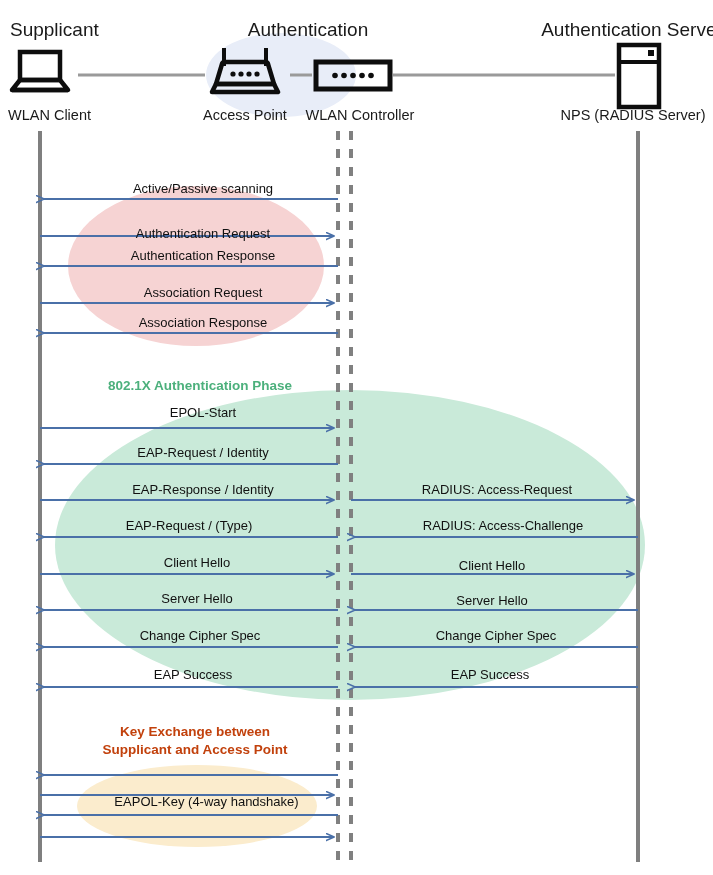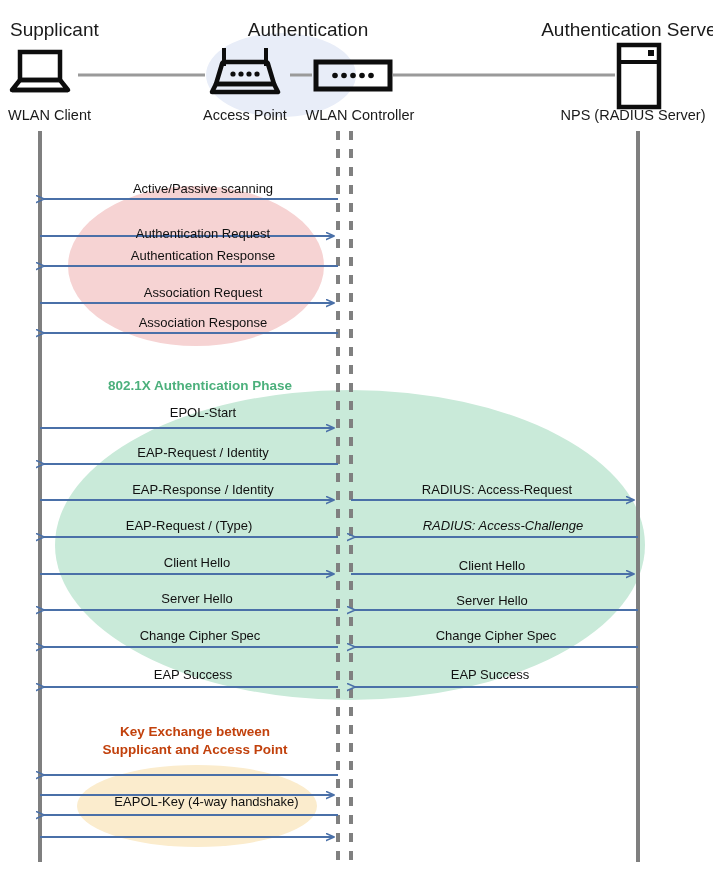--- a/index.html
+++ b/index.html
@@ -179,19 +179,19 @@
   <div class="label msg-label" style="left:203px; top:446px;">EAP-Request / Identity</div>
   <div class="label msg-label" style="left:203px; top:483px;">EAP-Response / Identity</div>
   <div class="label msg-label" style="left:189px; top:519px;">EAP-Request / (Type)</div>
   <div class="label msg-label" style="left:197px; top:556px;">Client Hello</div>
   <div class="label msg-label" style="left:197px; top:592px;">Server Hello</div>
   <div class="label msg-label" style="left:200px; top:629px;">Change Cipher Spec</div>
   <div class="label msg-label" style="left:193px; top:668px;">EAP Success</div>
   <div class="label msg-label" style="left:200px; top:795px;padding-left:13px;">EAPOL-Key (4-way handshake)</div>
 
   <div class="label msg-label" style="left:497px; top:483px;">RADIUS: Access-Request</div>
-  <div class="label msg-label" style="left:503px; top:519px;font-style:italic;">RADIUS: Access-Challenge</div>
+  <div class="label msg-label" style="left:503px; top:519px;">RADIUS: Access-Challenge</div>
   <div class="label msg-label" style="left:492px; top:559px;">Client Hello</div>
   <div class="label msg-label" style="left:492px; top:594px;">Server Hello</div>
   <div class="label msg-label" style="left:496px; top:629px;">Change Cipher Spec</div>
   <div class="label msg-label" style="left:490px; top:668px;">EAP Success</div>
 
 </div>
 
 </body></html>

